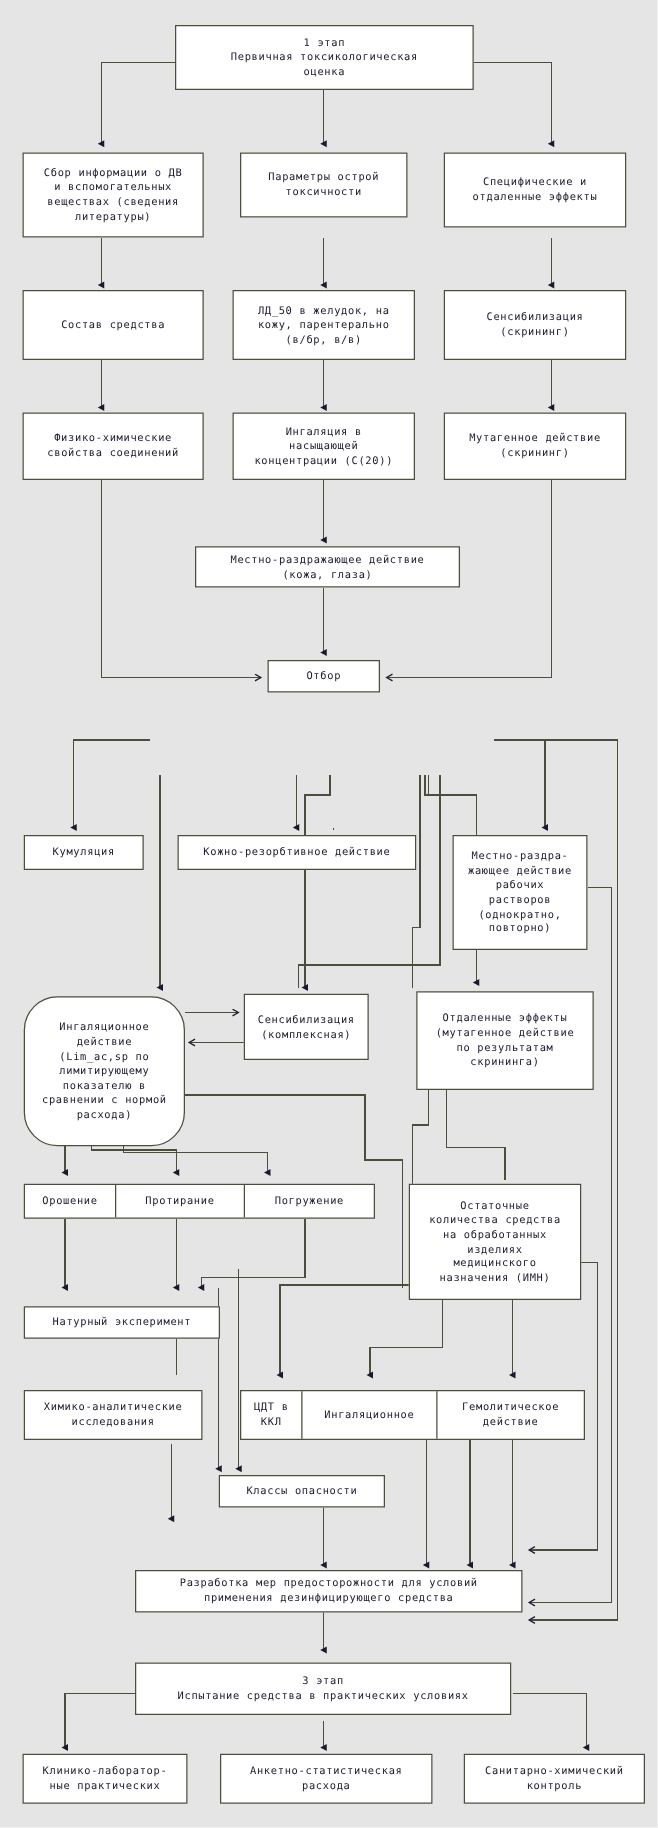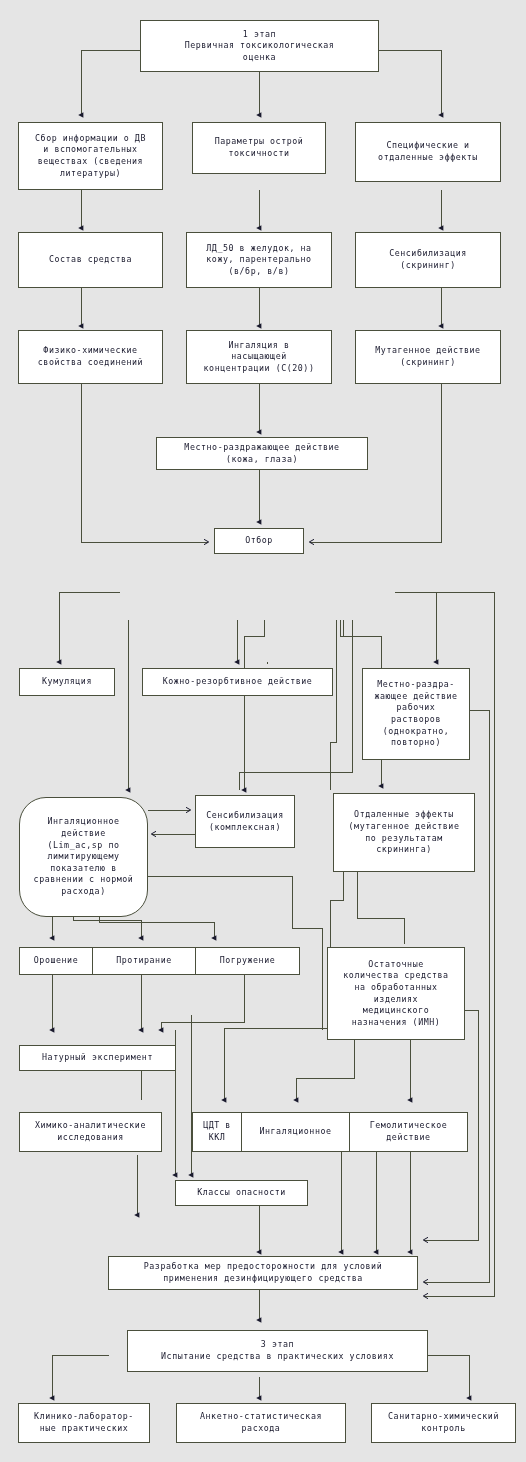--- a/index.html
+++ b/index.html
@@ -241,21 +241,21 @@
     <span class="cell" style="flex:0 0 108px;">Ингаляционное</span>
     <span class="cell">Гемолитическое
 действие</span>
   </div>
 
   <div class="node" style="left:175px;top:1180px;width:133px;height:26px;">Классы опасности</div>
 
   <div class="node" style="left:108px;top:1256px;width:310px;height:34px;">Разработка мер предосторожности для условий
 применения дезинфицирующего средства</div>
 
-  <div class="node" style="left:127px;top:1330px;width:301px;height:42px;">3 этап
+  <div class="node" style="left:108px;top:1330px;width:301px;height:42px;">3 этап
 Испытание средства в практических условиях</div>
 
   <div class="node" style="left:18px;top:1403px;width:132px;height:40px;">Клинико-лаборатор-
 ные практических</div>
 
   <div class="node" style="left:176px;top:1403px;width:170px;height:40px;">Анкетно-статистическая
 расхода</div>
 
   <div class="node" style="left:371px;top:1403px;width:145px;height:40px;">Санитарно-химический
 контроль</div>

